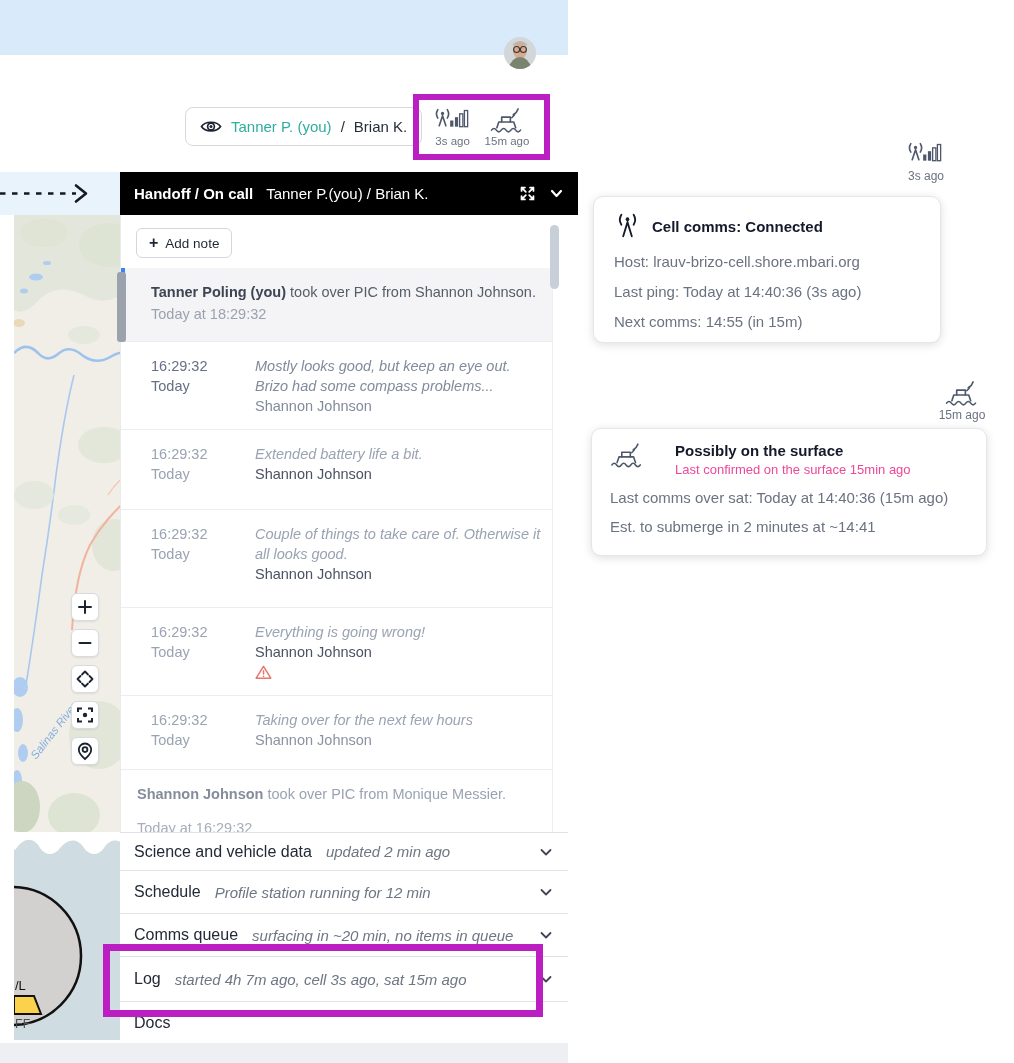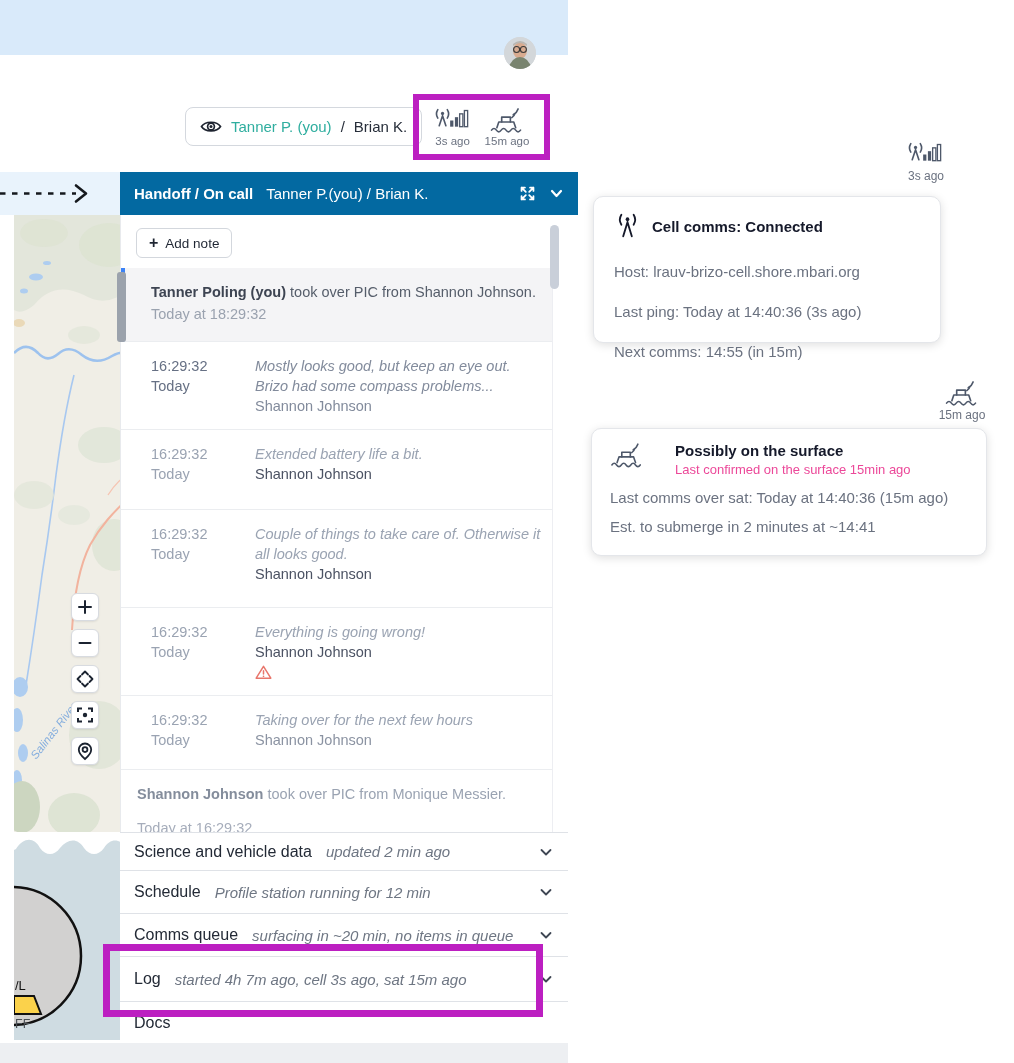--- a/index.html
+++ b/index.html
@@ -18,21 +18,21 @@
     font-size:15px; color:#272e3a; white-space:nowrap; }
   .pill .teal { color:#2fae9f; }
 
   .hlbox1 { left:413px; top:94px; width:137px; height:66px; border:6px solid #bc1fc1;
     display:flex; align-items:center; justify-content:center; gap:13px; z-index:6; }
   .comm-stack { display:flex; flex-direction:column; align-items:center; }
   .comm-stack .ago { font-size:11.5px; color:#6b7280; margin-top:1px; white-space:nowrap; }
 
   
   .timeline-strip { left:0; top:172px; width:120px; height:43px; background:#e9f3fc; }
-  .handoff-bar { left:120px; top:172px; width:458px; height:43px; background:#0369a1;
+  .handoff-bar { left:120px; top:172px; width:458px; height:43px; background:#000000;
     display:flex; align-items:center; padding:0 14px; color:#fff; }
   .handoff-bar .ttl { font-size:15px; font-weight:700; }
   .handoff-bar .names { font-size:15px; margin-left:13px; }
   .handoff-bar .icons { margin-left:auto; display:flex; align-items:center; gap:13px; }
 
   
   .map { left:14px; top:215px; width:140px; height:825px; overflow:hidden; background:#14b8a6; }
   .map-controls { left:71px; top:593px; display:flex; flex-direction:column; gap:8px; z-index:4; }
   .map-btn { width:28px; height:28px; background:#fff; border:1px solid #d8dbe0; border-radius:6px;
     display:flex; align-items:center; justify-content:center; box-shadow:0 1px 2px rgba(0,0,0,.08); }
@@ -80,21 +80,21 @@
   
   .mini { display:flex; flex-direction:column; align-items:center; }
   .mini .ago { font-size:12px; color:#6b7280; margin-top:1px; white-space:nowrap; }
   .mini-cell { left:898px; top:141px; width:56px; }
   .mini-sat  { left:930px; top:380px; width:64px; }
   .card { background:#fff; border:1px solid #e4e6ea; border-radius:10px;
     box-shadow:0 2px 10px rgba(0,0,0,.13); }
   .cell-card { left:593px; top:196px; width:348px; height:147px; padding:16px 20px; }
   .card-head { display:flex; align-items:center; gap:11px; }
   .card-head .ct { font-size:15px; font-weight:700; color:#15192a; }
-  .card-line { font-size:15px; color:#6b7280; margin-top:23px; }
+  .card-line { font-size:15px; color:#6b7280; margin-top:13px; }
   .sat-card { left:591px; top:428px; width:396px; height:128px; padding:13px 18px; }
   .sat-head { display:flex; align-items:flex-start; gap:31px; }
   .sat-head .st { font-size:15px; font-weight:700; color:#15192a; }
   .sat-head .ss { font-size:13px; color:#ec4899; margin-top:3px; }
   .sat-line { font-size:15px; color:#6b7280; margin-top:12px; }
 
   svg { display:block; }
 </style>
 </head>
 <body>

